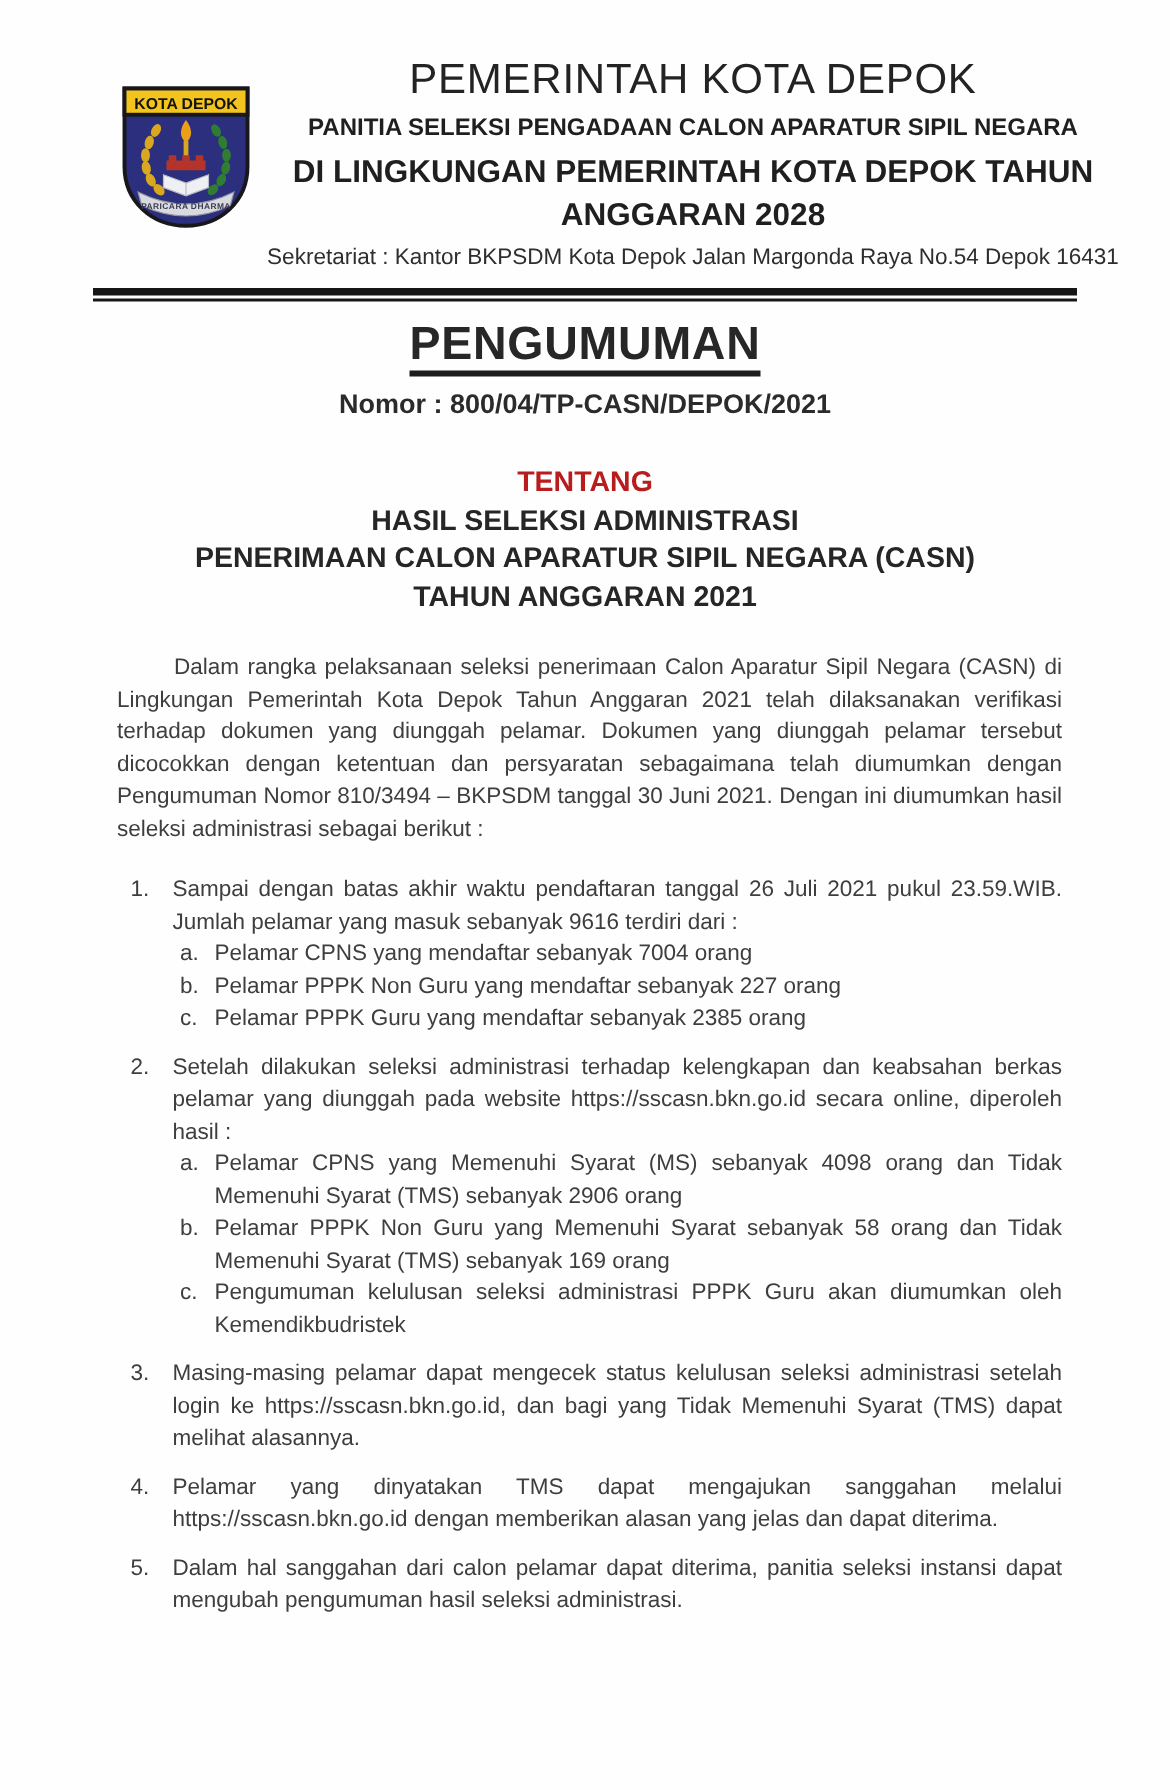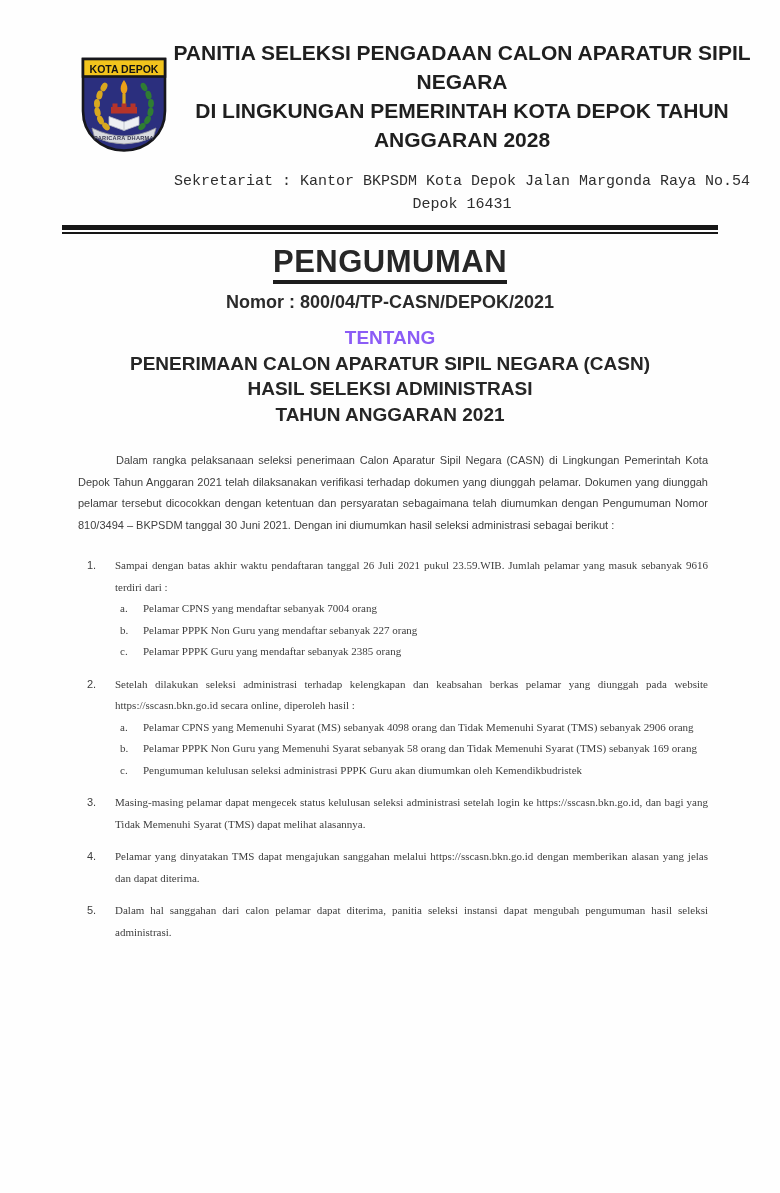--- a/index.html
+++ b/index.html
@@ -18,63 +18,63 @@
 
   
   .letterhead { position: relative; padding-top: 36px; }
   .logo-wrap { position: absolute; left: 80px; top: 56px; width: 88px; height: 98px; }
   .lh-text { margin: 0 28px 0 172px; text-align: center; }
   .lh-agency {
     font-size: 28px; line-height: 33px; font-weight: 400;
     color: #232323; letter-spacing: 0.5px;
   }
   .lh-committee1 {
-    font-size: 21px; line-height: 29px; font-weight: 700;
+    font-size: 16px; line-height: 29px; font-weight: 700;
     color: #1f1f1f; margin-top: 2px;
   }
   .lh-committee2 {
     font-size: 21px; line-height: 29px; font-weight: 700;
     color: #1f1f1f;
   }
   .lh-secretariat {
     font-size: 15px; line-height: 23px; font-weight: 400;
-    color: #2e2e2e; margin-top: 16px; font-family: Liberation Mono, monospace;
+    color: #2e2e2e; margin-top: 2px;
   }
   .double-rule {
     margin: 9px 62px 0 62px;
     height: 2px;
     border-top: 5px solid #161616;
     border-bottom: 2px solid #161616;
   }
 
   
   .doc-title { text-align: center; color: #272727; }
   .doc-heading {
     display: inline-block;
     margin-top: 12px;
     font-size: 31px; font-weight: 700; letter-spacing: 0.5px;
     border-bottom: 4px solid #1d1d1d;
     padding-bottom: 2px;
     line-height: 32px;
   }
   .doc-number { font-size: 18px; font-weight: 700; margin-top: 8px; color: #2b2b2b; }
-  .doc-about  { font-size: 19px; font-weight: 700; margin-top: 12px; line-height: 25.5px; color: #8b5cf6; }
+  .doc-about  { font-size: 19px; font-weight: 700; margin-top: 29px; line-height: 25.5px; color: #b91c1c; }
   .subject-line { font-size: 19px; font-weight: 700; line-height: 25.5px; color: #262626; }
 
   
   .content {
     margin: 23px 72px 0 78px;
-    font-size: 11px; line-height: 21.5px;
+    font-size: 15px; line-height: 21.5px;
     color: #3e3e3e;
   }
   .opening { text-align: justify; text-indent: 38px; }
   .list { margin-top: 19px; }
   .item { display: flex; margin-bottom: 11px; }
   .item-num { flex: 0 0 37px; box-sizing: border-box; padding-left: 9px; }
-  .item-body { flex: 1; font-family: Liberation Serif, serif; }
+  .item-body { flex: 1; }
   .item-text { text-align: justify; }
   .sub { display: flex; }
   .sub-letter { flex: 0 0 28px; box-sizing: border-box; padding-left: 5px; }
   .sub-text { flex: 1; text-align: justify; }
 </style>
 </head>
 <body>
 
 <div class="page">
 
@@ -118,34 +118,35 @@
         </g>
 
         <path d="M44,66 L29,60.5 L29,69 L44,74.5 L59,69 L59,60.5 Z" stroke="#b9bcc6" stroke-width="0.8" fill="#eef0f4"></path>
         <path d="M44,66 L44,74.5" stroke="#b9bcc6" stroke-width="0.8" fill="none"></path>
 
         <path d="M12,72 Q44,88 76,72 L73.5,81 Q44,95 14.5,81 Z" stroke="#94959d" stroke-width="0.8" fill="#d8dadf"></path>
         <text x="44" y="83.5" text-anchor="middle" font-size="5.6" font-weight="bold" fill="#3a3a52" letter-spacing="0.3">PARICARA DHARMA</text>
       </svg>
     </div>
     <div class="lh-text">
+      <div class="lh-agency">PEMERINTAH KOTA DEPOK</div>
       <div class="lh-committee1">PANITIA SELEKSI PENGADAAN CALON APARATUR SIPIL NEGARA</div>
       <div class="lh-committee2">DI LINGKUNGAN PEMERINTAH KOTA DEPOK TAHUN ANGGARAN 2028</div>
       <div class="lh-secretariat">Sekretariat : Kantor BKPSDM Kota Depok Jalan Margonda Raya No.54 Depok 16431</div>
     </div>
   </div>
 
   <div class="double-rule"></div>
 
   <div class="doc-title">
     <span class="doc-heading">PENGUMUMAN</span>
     <div class="doc-number">Nomor : 800/04/TP-CASN/DEPOK/2021</div>
     <div class="doc-about">TENTANG</div>
+    <div class="subject-line">HASIL SELEKSI ADMINISTRASI</div>
     <div class="subject-line">PENERIMAAN CALON APARATUR SIPIL NEGARA (CASN)</div>
-    <div class="subject-line">HASIL SELEKSI ADMINISTRASI</div>
     <div class="subject-line">TAHUN ANGGARAN 2021</div>
   </div>
 
   <div class="content">
     <div class="opening">Dalam rangka pelaksanaan seleksi penerimaan Calon Aparatur Sipil Negara (CASN) di Lingkungan Pemerintah Kota Depok Tahun Anggaran 2021 telah dilaksanakan verifikasi terhadap dokumen yang diunggah pelamar. Dokumen yang diunggah pelamar tersebut dicocokkan dengan ketentuan dan persyaratan sebagaimana telah diumumkan dengan Pengumuman Nomor 810/3494 – BKPSDM tanggal 30 Juni 2021. Dengan ini diumumkan hasil seleksi administrasi sebagai berikut :</div>
 
     <div class="list">
 
       <div class="item">
         <span class="item-num">1.</span>

